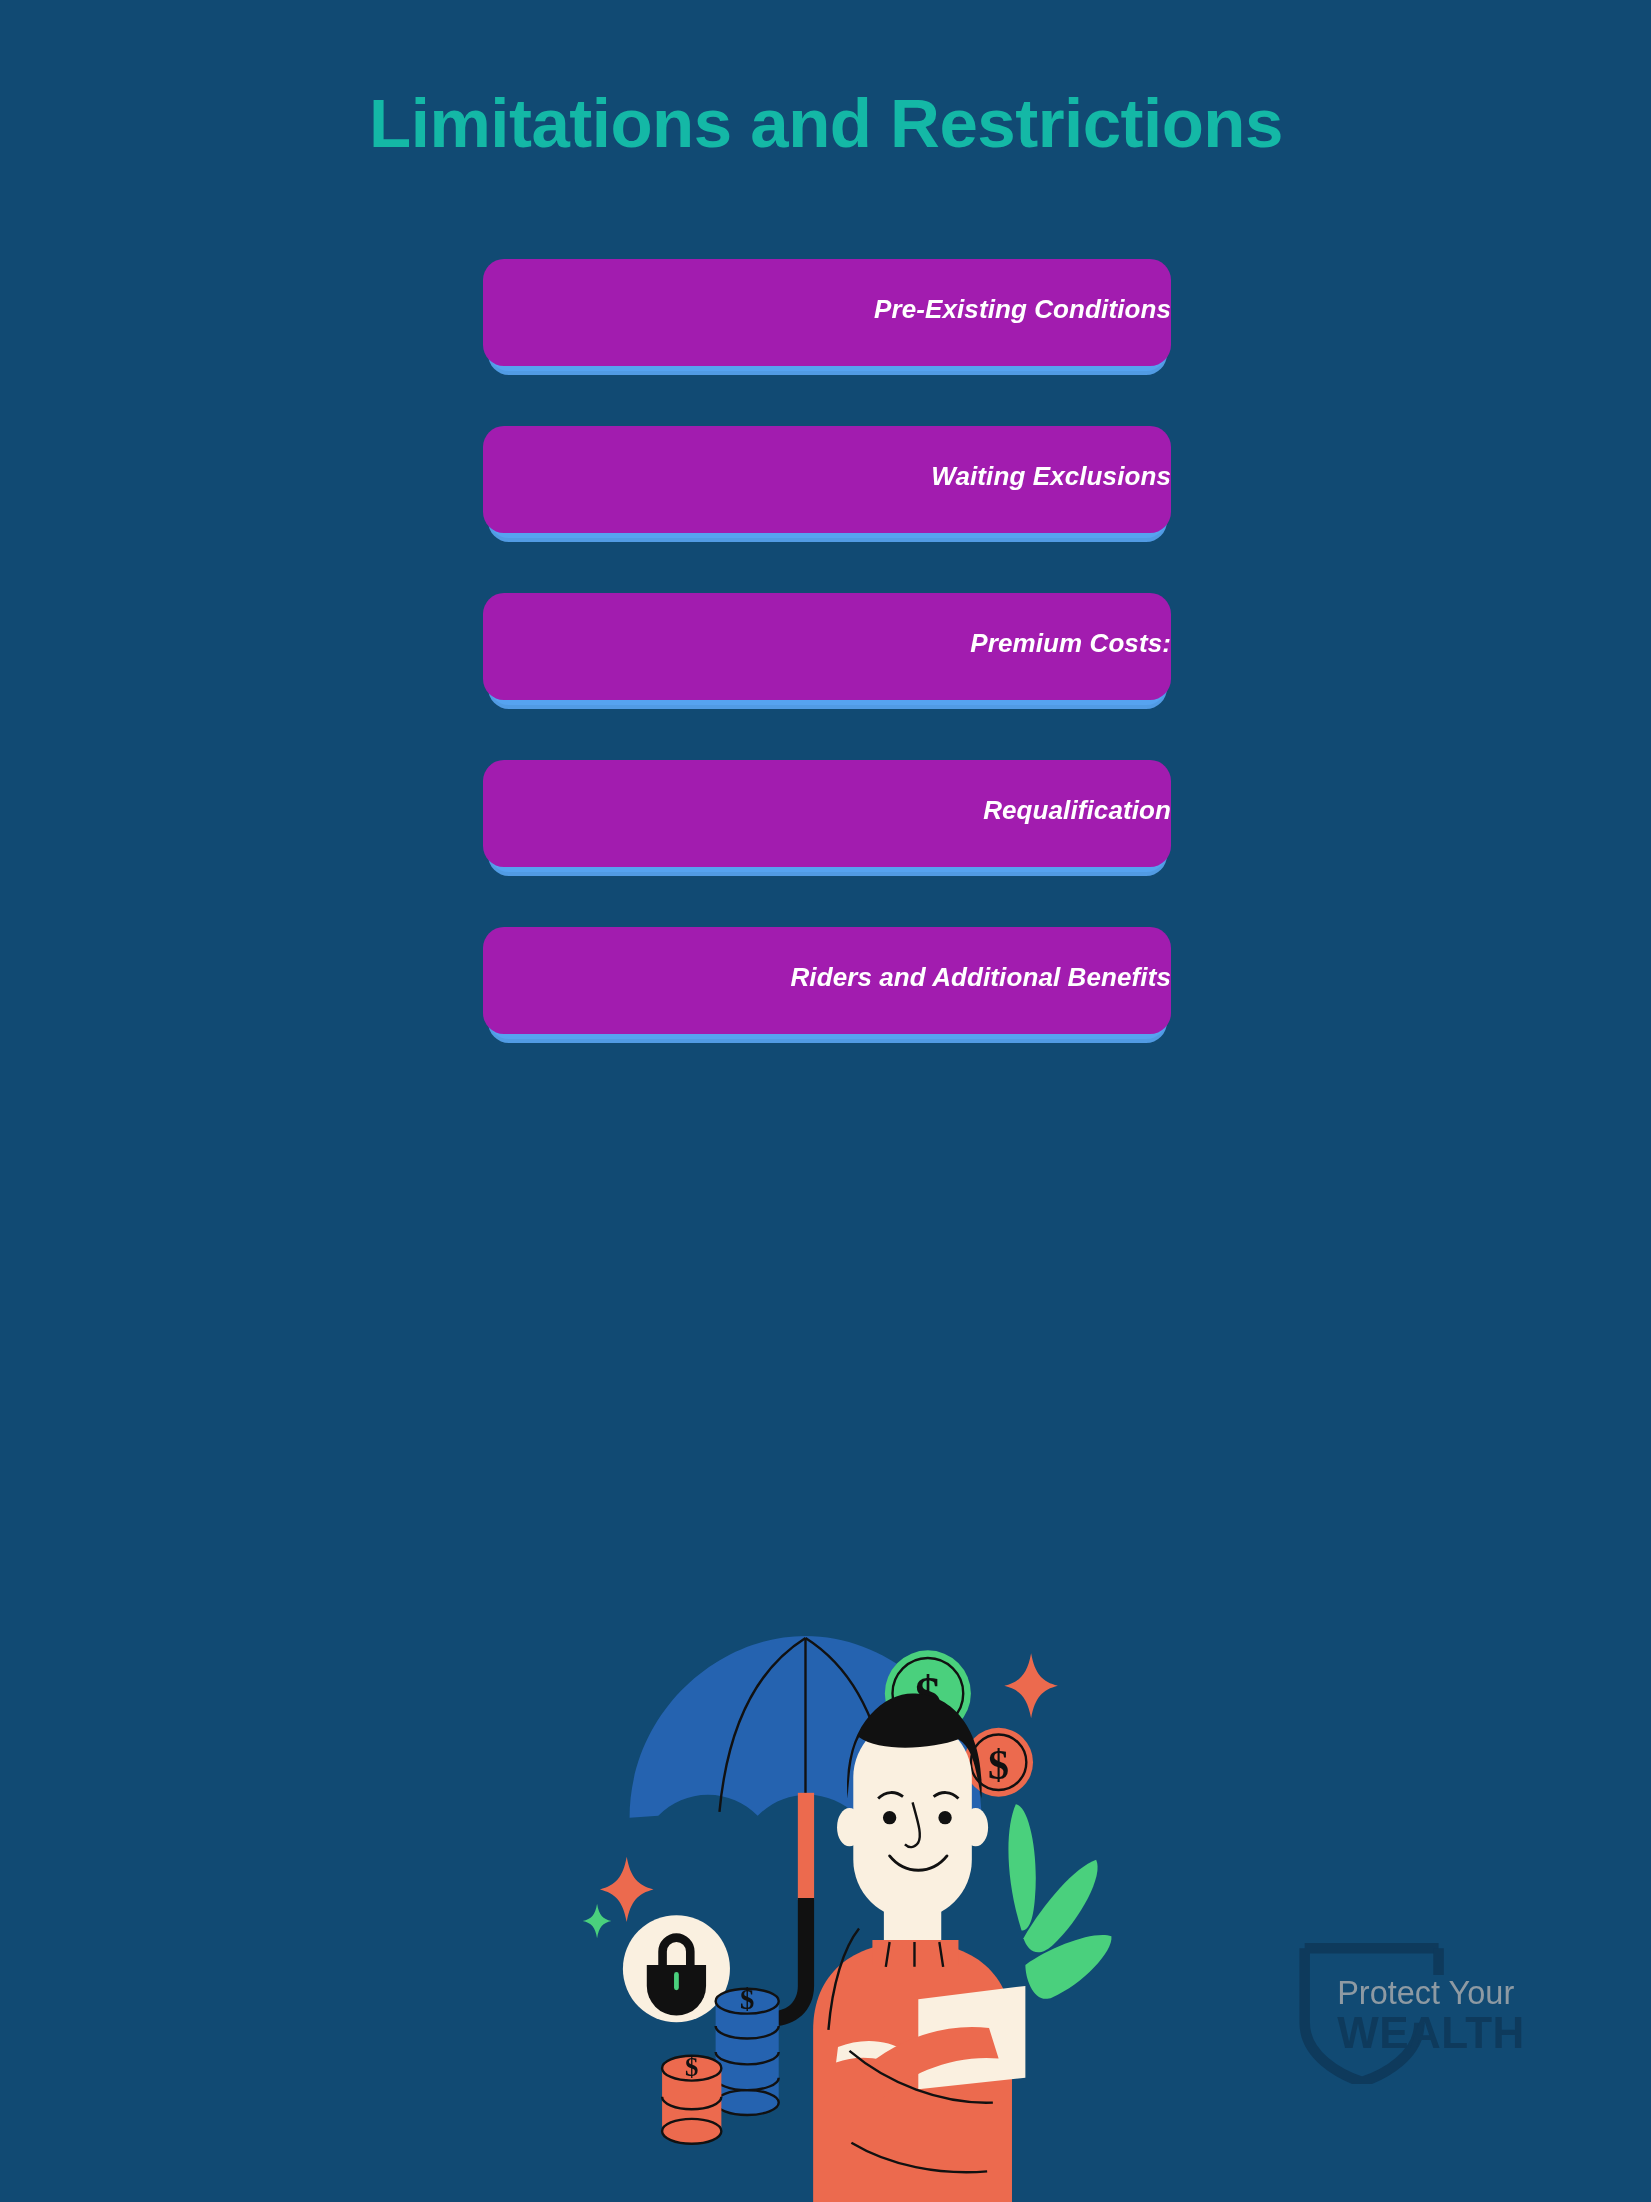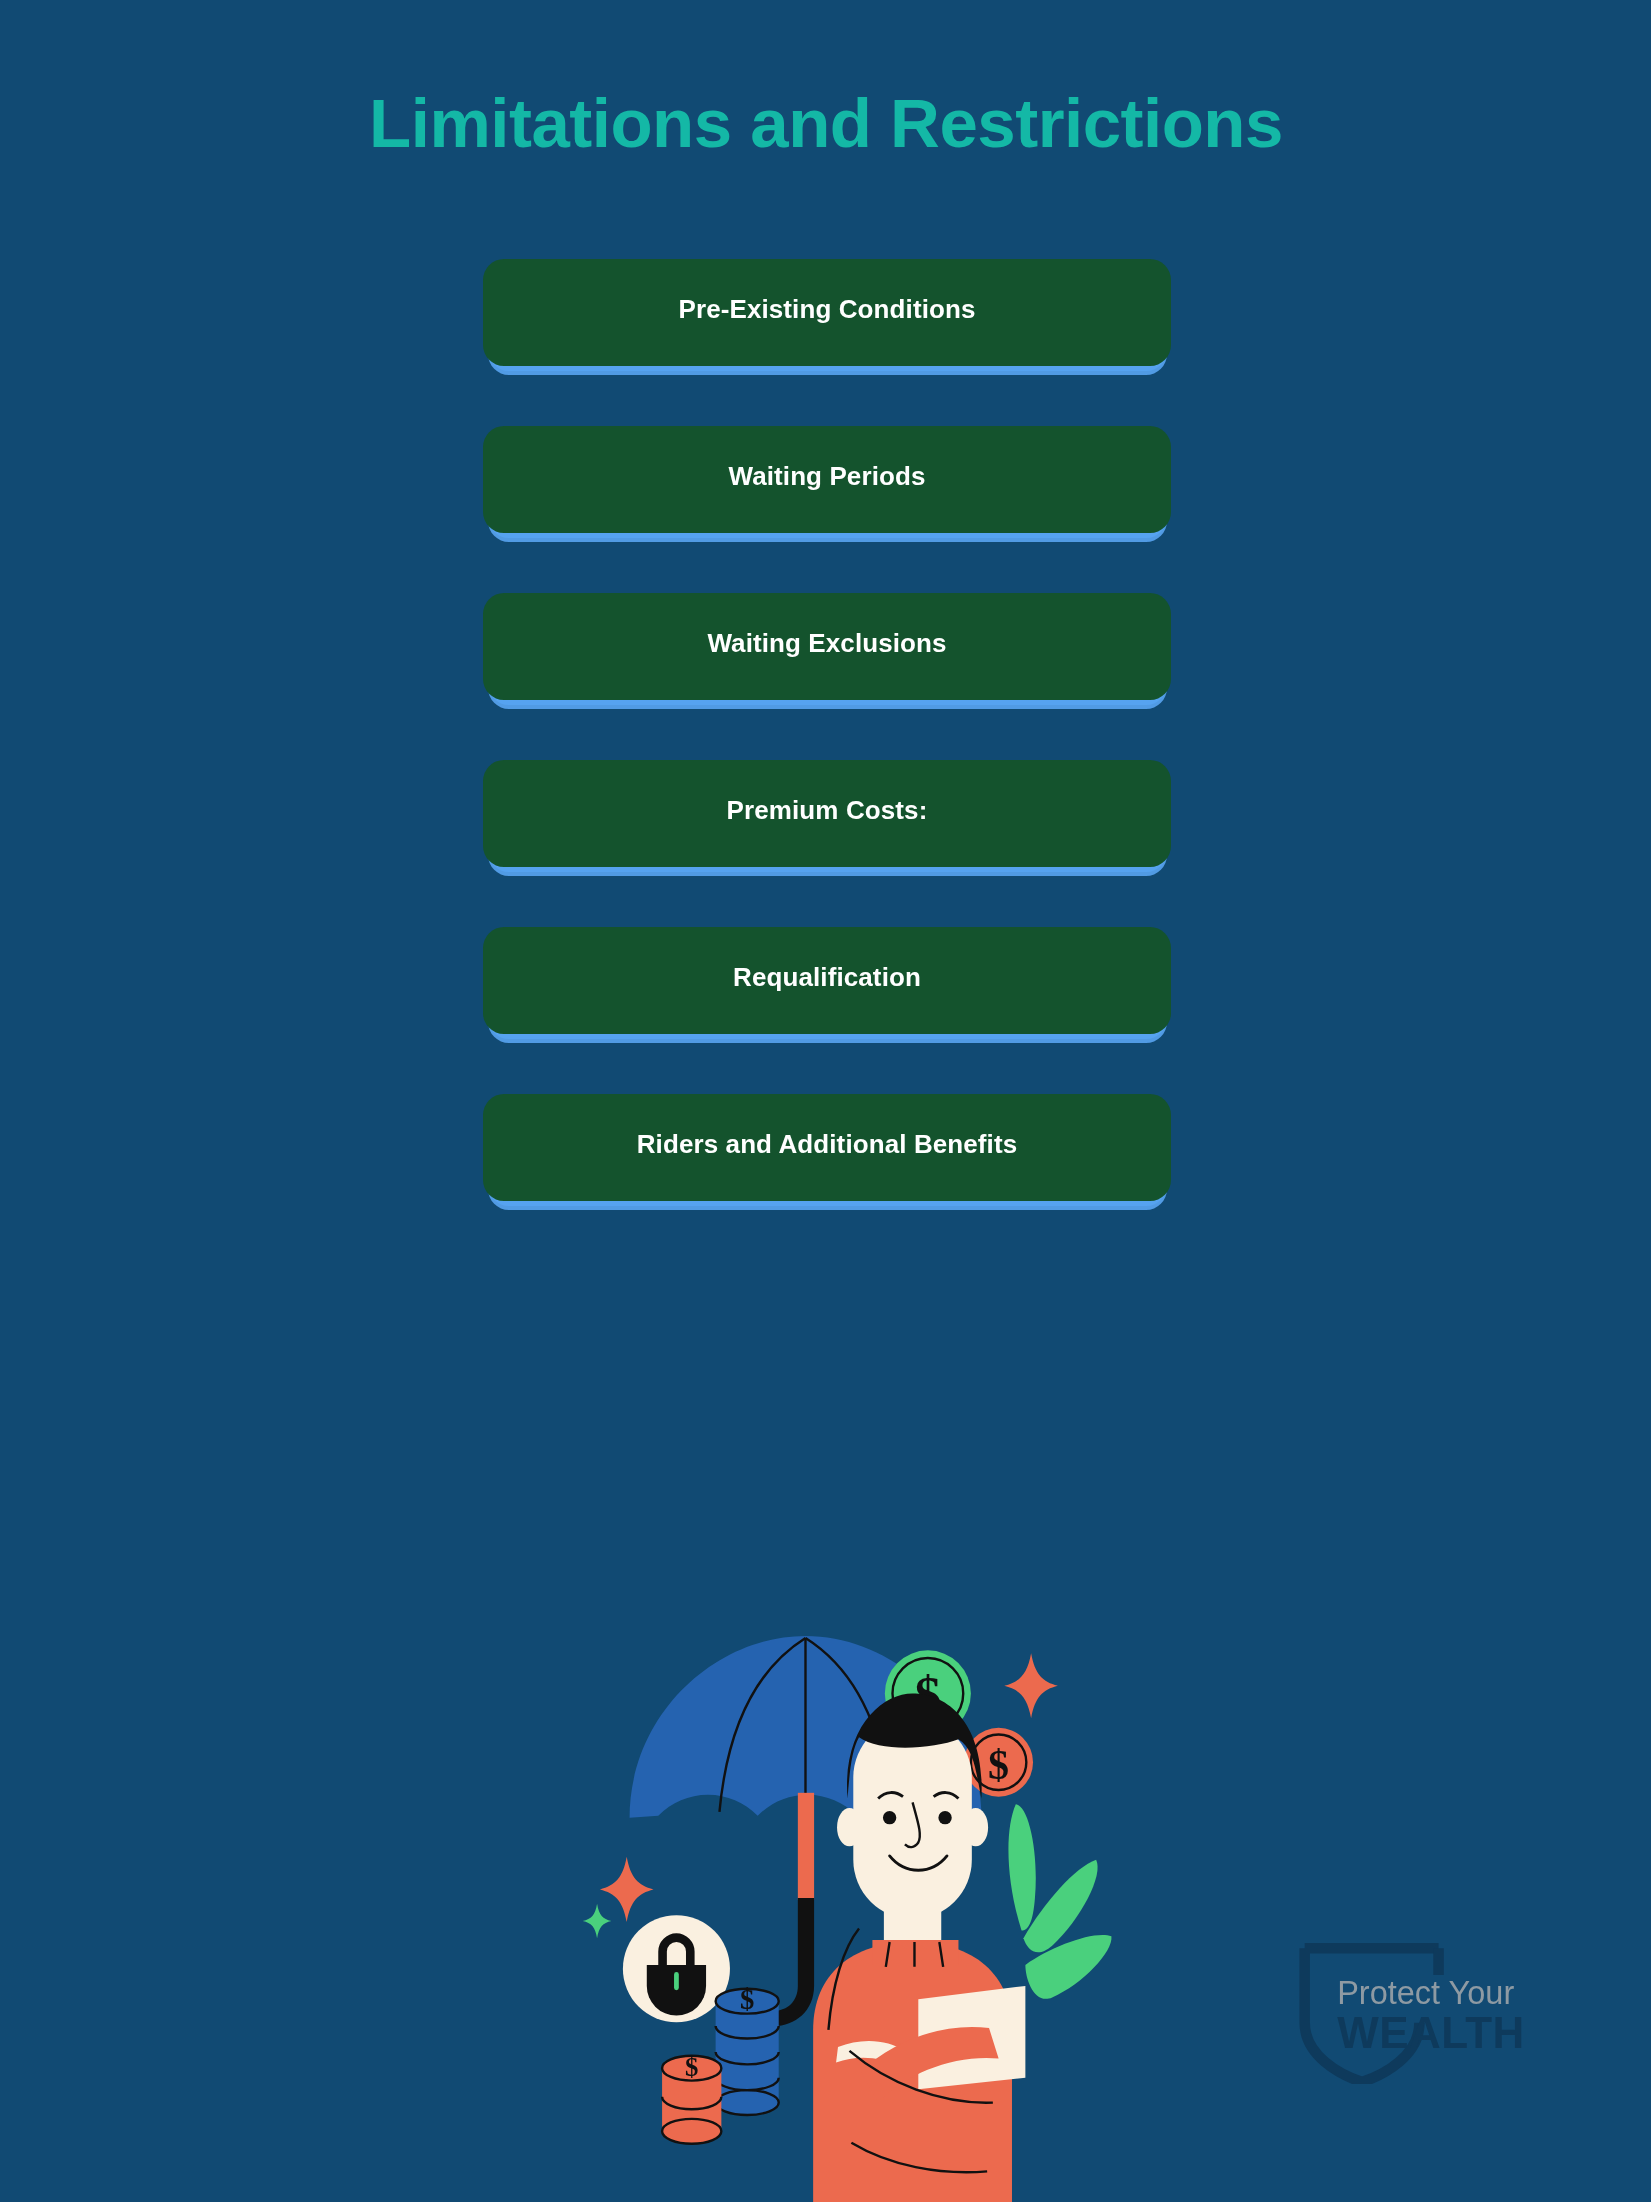--- a/index.html
+++ b/index.html
@@ -56,26 +56,27 @@
   }
   .list-item::before { top:8.6px; filter:brightness(0.90); }
   .list-item::after  { top:4.8px; filter:brightness(0.95); }
 
   .item-pill {
     position:absolute;
     top:0; left:0;
     width:688px;
     height:107px;
     border-radius:21px;
-    background:#14532d;
+    background:#a21caf;
     display:flex;
     align-items:center;
-    justify-content:center;
+    justify-content:flex-end;
     padding-bottom:5.7px;
     z-index:2;
+    font-style:italic;
   }
 
   .item-label {
     color:#ffffff;
     font-size:26px;
     font-weight:bold;
     letter-spacing:0.1px;
     text-align:center;
     white-space:nowrap;
   }
@@ -109,25 +110,20 @@
 <div class="item-list">
 
   <div class="list-item">
     <div class="item-pill">
       <span class="item-label">Pre-Existing Conditions</span>
     </div>
   </div>
 
 
 
-  <div class="list-item">
-    <div class="item-pill">
-      <span class="item-label">Waiting Periods</span>
-    </div>
-  </div>
 
   <div class="list-item">
     <div class="item-pill">
       <span class="item-label">Waiting Exclusions</span>
     </div>
   </div>
 
   <div class="list-item">
     <div class="item-pill">
       <span class="item-label">Premium Costs:</span>

